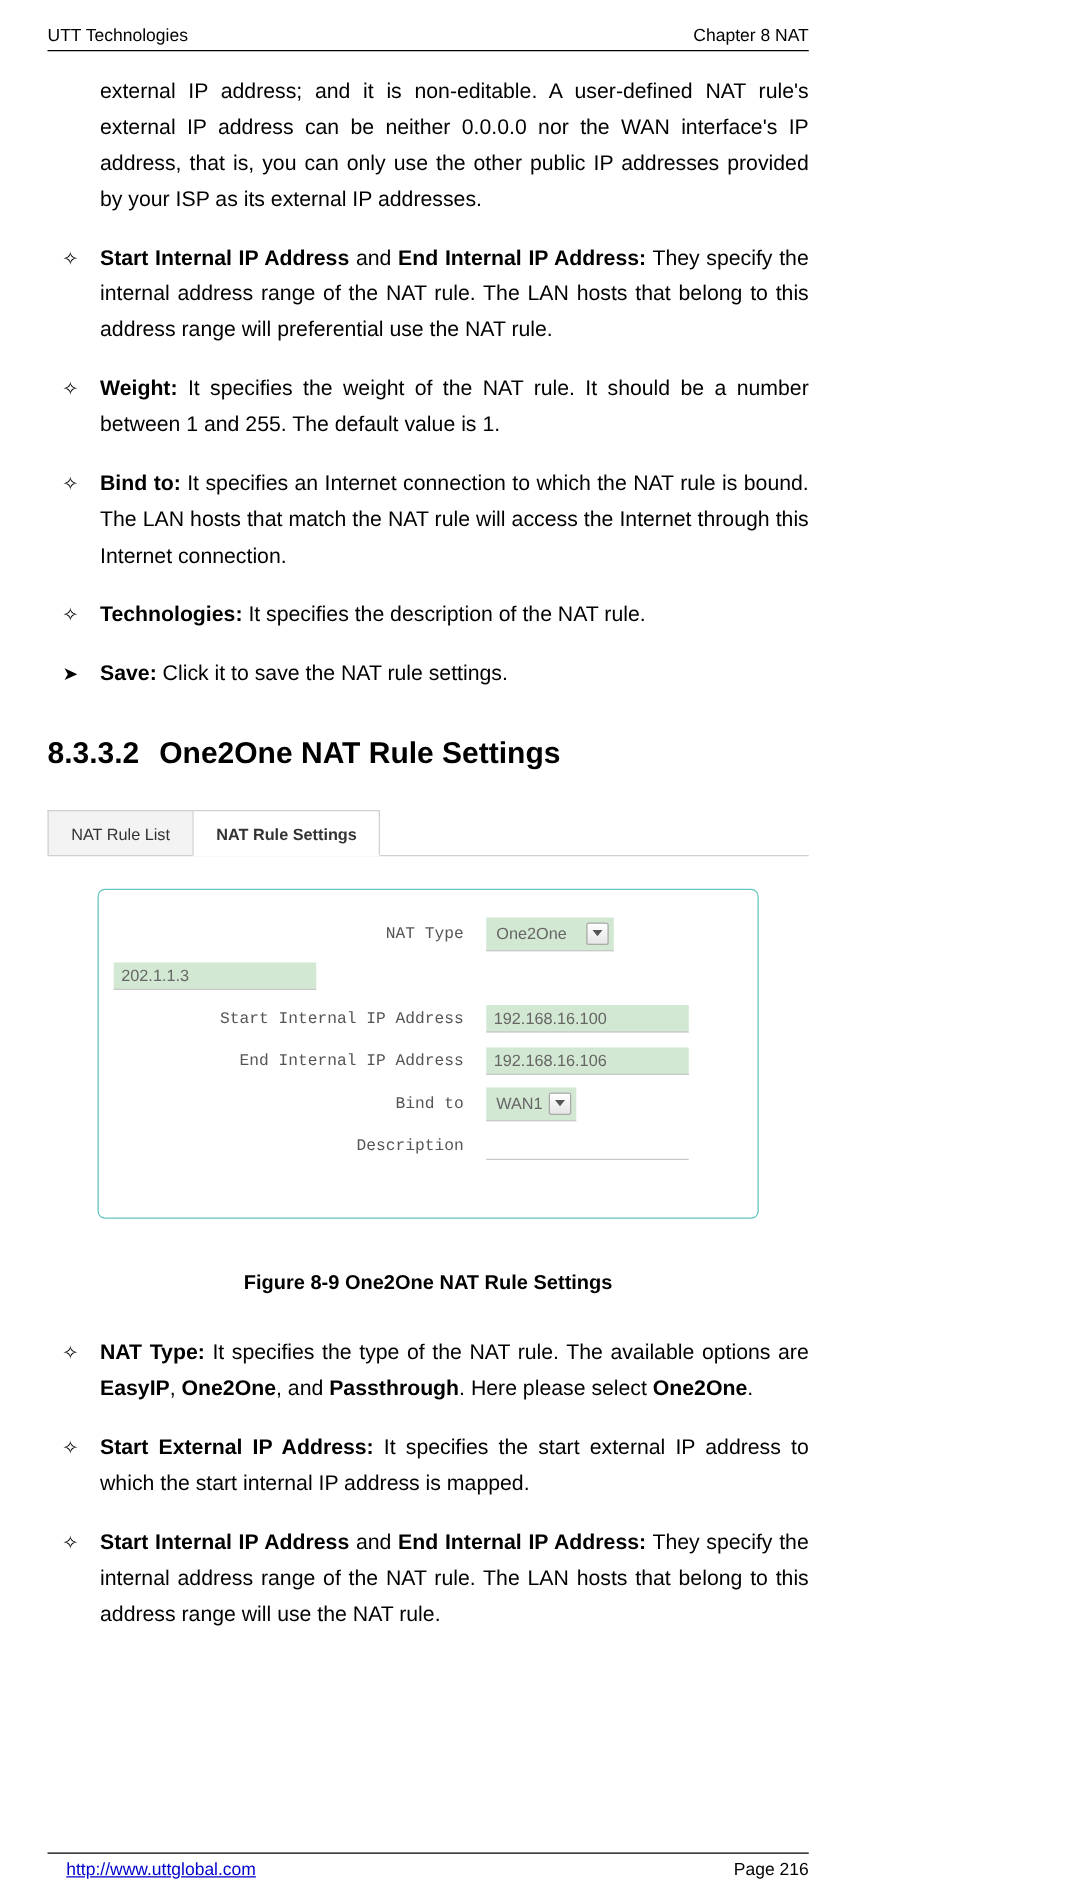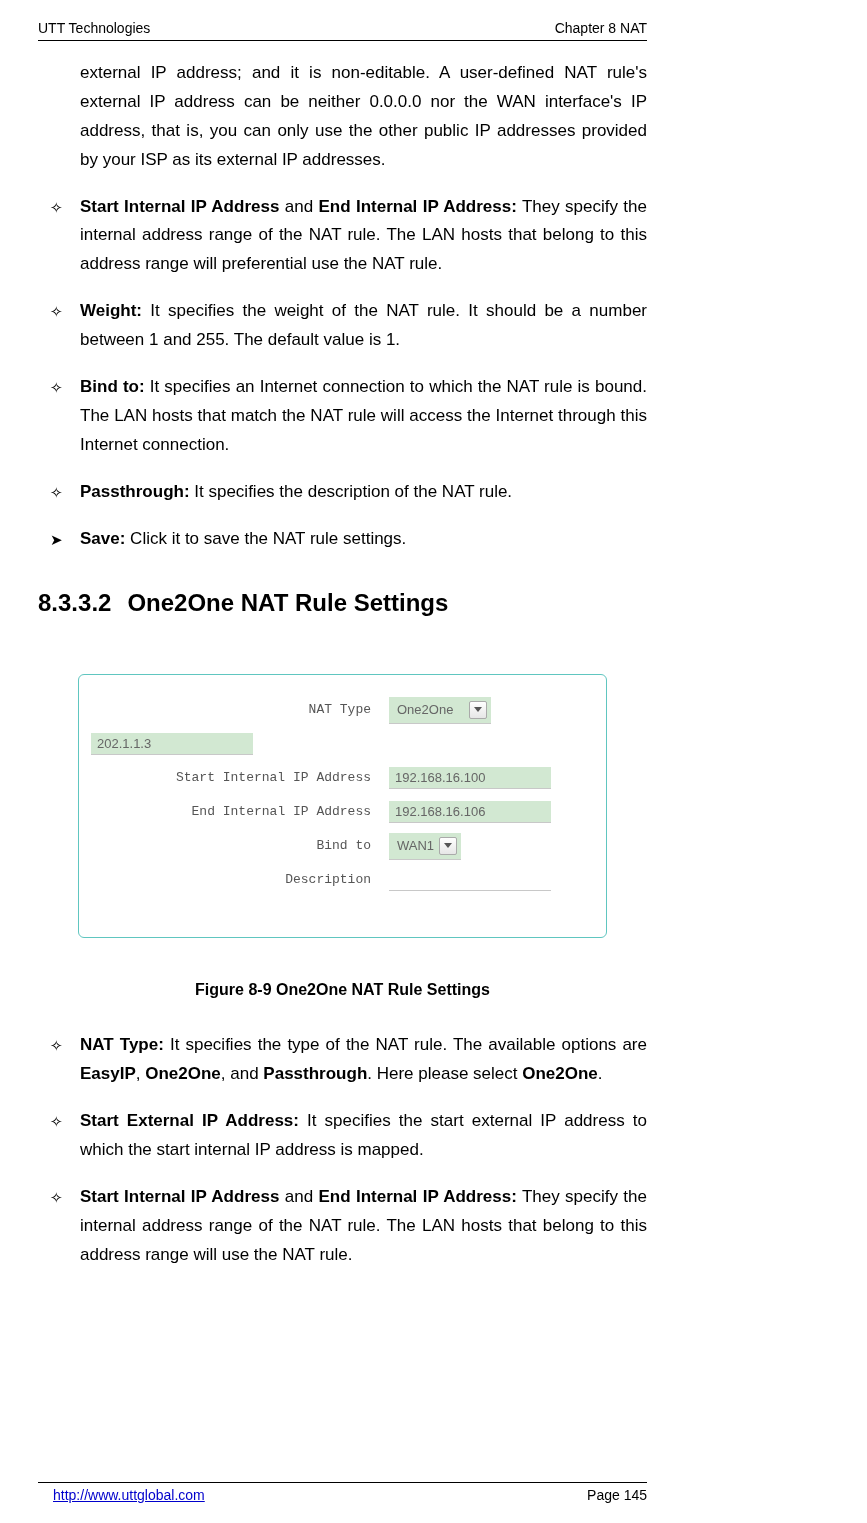--- a/index.html
+++ b/index.html
@@ -210,36 +210,41 @@
     <div class="bullet">
       <div class="bullet-marker">✧</div>
       <div class="bullet-body">
         <b>Bind to:</b><span> It specifies an Internet connection to which the NAT rule is bound. The LAN hosts that match the NAT rule will access the Internet through this Internet connection.</span>
       </div>
     </div>
 
     <div class="bullet">
       <div class="bullet-marker">✧</div>
       <div class="bullet-body">
-        <b>Passthrough:</b><span> It specifies the description of the NAT rule.</span>
+        <b>Technologies:</b><span> It specifies the description of the NAT rule.</span>
       </div>
     </div>
 
     <div class="bullet">
       <div class="bullet-marker">➤</div>
       <div class="bullet-body">
         <b>Save:</b><span> Click it to save the NAT rule settings.</span>
       </div>
     </div>
 
     <h2 class="section">
       <span class="sec-num">8.3.3.2</span><span>One2One NAT Rule Settings</span>
     </h2>
 
     <div class="ui-figure">
+      <div class="tabbar">
+        <div class="tab inactive">NAT Rule List</div>
+        <div class="tab active">NAT Rule Settings</div>
+        <div class="tab spacer"></div>
+      </div>
       <div class="panel-outer">
         <div class="panel">
 
           <div class="formrow">
             <div class="label">NAT Type</div>
             <div class="control">
               <span class="sel wide">
                 <span>One2One</span>
                 <span class="caret"></span>
               </span>
@@ -299,16 +304,16 @@
       <div class="bullet-marker">✧</div>
       <div class="bullet-body">
         <b>Start Internal IP Address</b><span> and </span><b>End Internal IP Address:</b><span> They specify the internal address range of the NAT rule. The LAN hosts that belong to this address range will use the NAT rule.</span>
       </div>
     </div>
 
   </div>
 
   <div class="doc-footer">
     <span class="url">http://www.uttglobal.com</span>
-    <span>Page 145</span>
+    <span>Page 216</span>
   </div>
 
 </div>
 
 </body></html>

